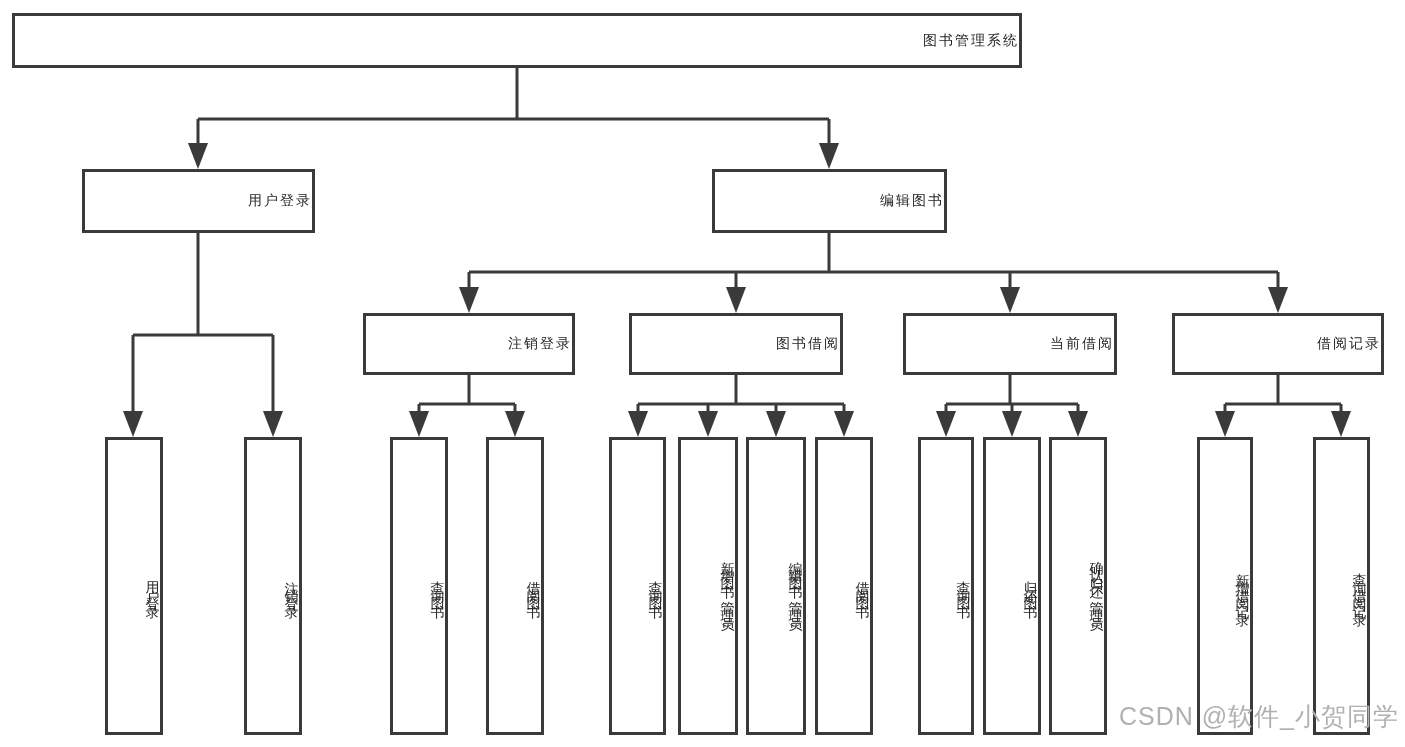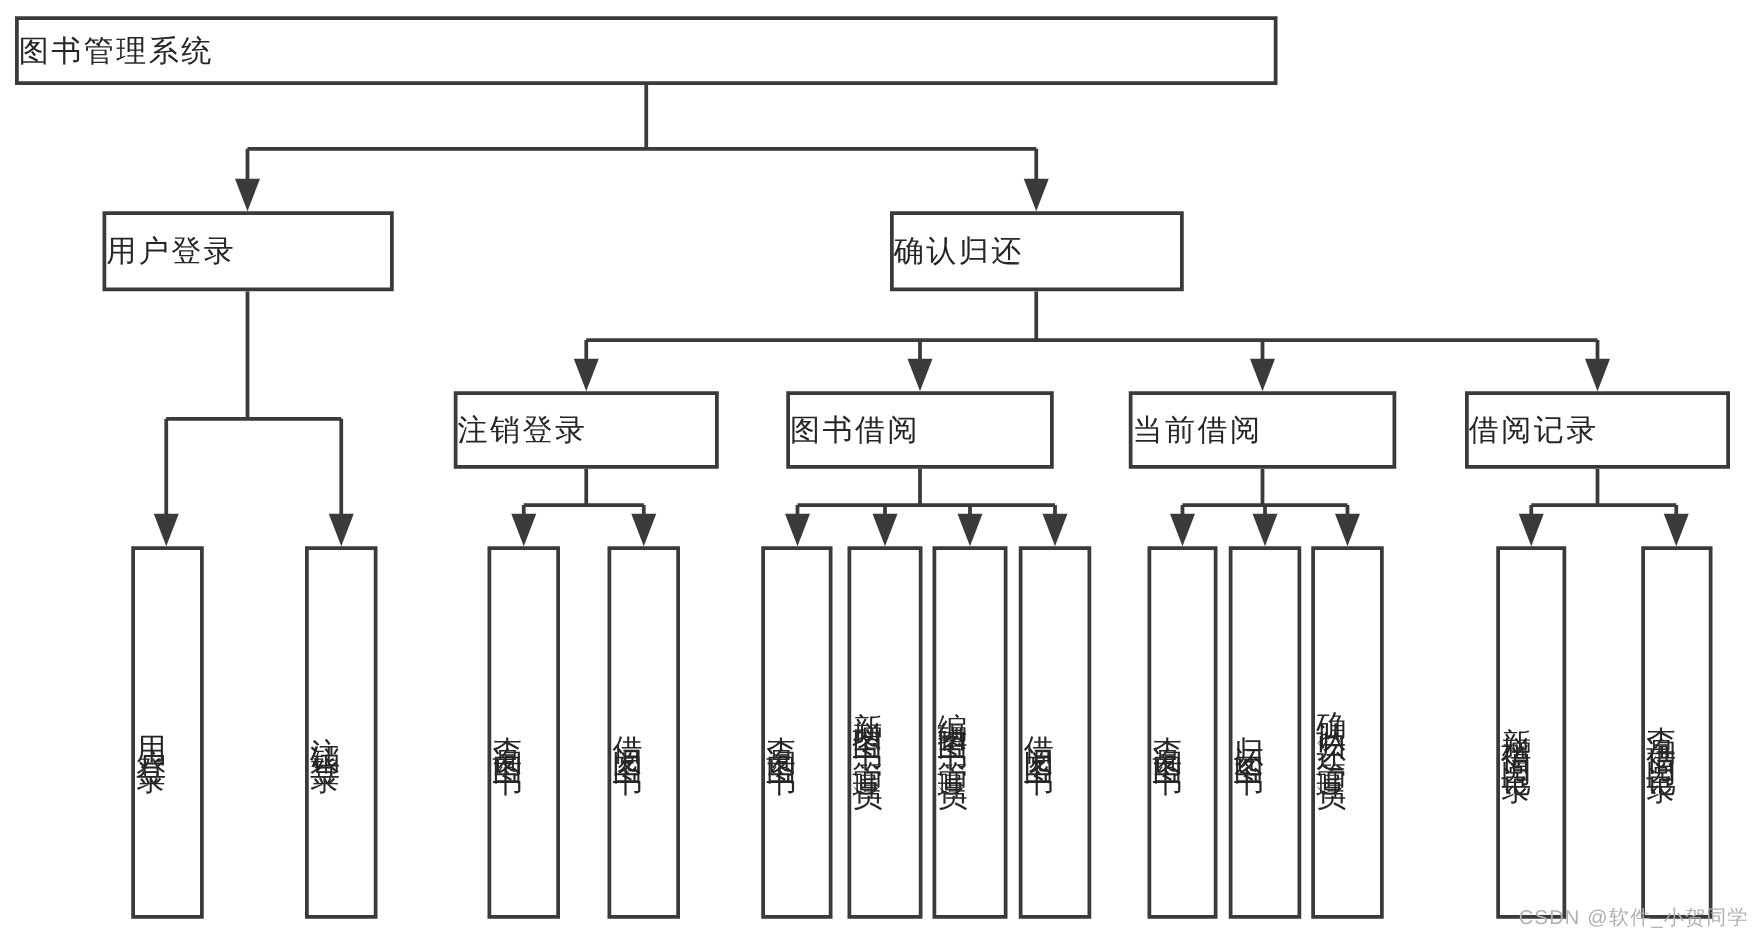--- a/index.html
+++ b/index.html
@@ -17,36 +17,36 @@
     overflow:hidden;
   }
   svg.connectors{position:absolute;left:0;top:0;}
   svg.connectors path{stroke:var(--line);stroke-width:3;fill:none;}
   svg.connectors polygon{fill:var(--line);stroke:none;}
   .node{
     position:absolute;
     box-sizing:border-box;
     border:3px solid var(--line);
     background:var(--bg);
-    display:flex;align-items:center;justify-content:flex-start;
+    display:flex;align-items:center;justify-content:flex-end;
     color:var(--text);
-    font-size:24px;
+    font-size:14px;
     letter-spacing:2px;
   }
   .node.h span{white-space:nowrap;}
   .node.v span{
     writing-mode:vertical-rl;
     letter-spacing:8px;
     line-height:1;
     white-space:nowrap;
   }
   .watermark{
     position:absolute;
-    right:6px;bottom:2px;
-    font-size:16px;
+    right:6px;bottom:14px;
+    font-size:25px;
     color:var(--watermark);
     letter-spacing:1px;
     white-space:nowrap;
   }
 </style>
 </head>
 <body>
 
 <div class="canvas">
 
@@ -87,21 +87,21 @@
   </svg>
 
   <div class="node h" style="left:12px;top:13px;width:1010px;height:55px">
     <span>图书管理系统</span>
   </div>
 
   <div class="node h" style="left:82px;top:169px;width:233px;height:64px">
     <span>用户登录</span>
   </div>
   <div class="node h" style="left:712px;top:169px;width:235px;height:64px">
-    <span>确认归还</span>
+    <span>编辑图书</span>
   </div>
 
   <div class="node h" style="left:363px;top:313px;width:212px;height:62px">
     <span>注销登录</span>
   </div>
   <div class="node h" style="left:629px;top:313px;width:214px;height:62px">
     <span>图书借阅</span>
   </div>
   <div class="node h" style="left:903px;top:313px;width:214px;height:62px">
     <span>当前借阅</span>

